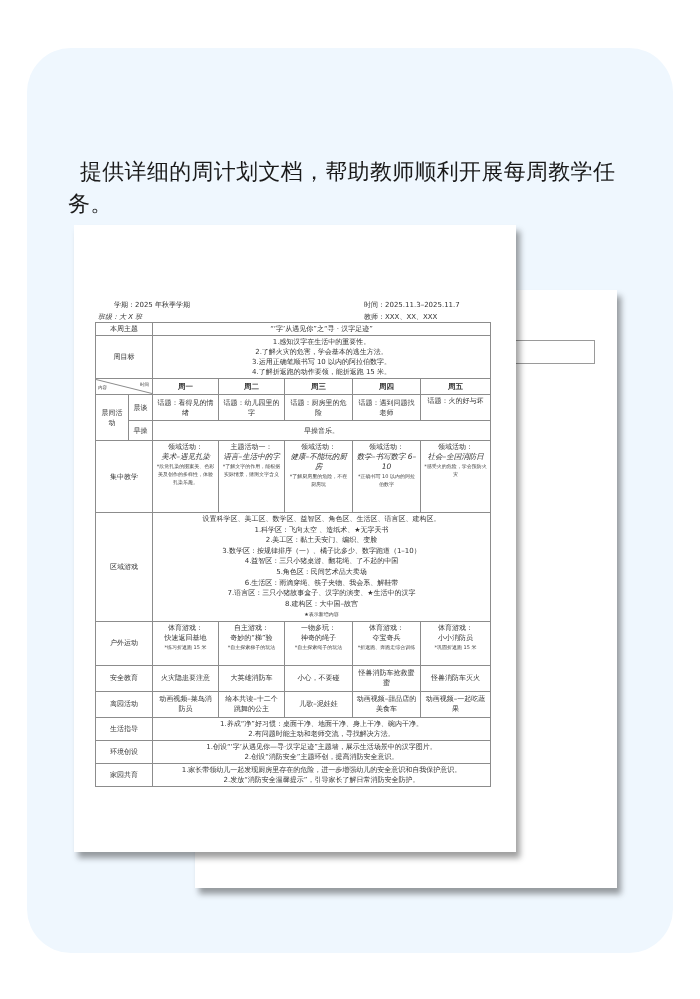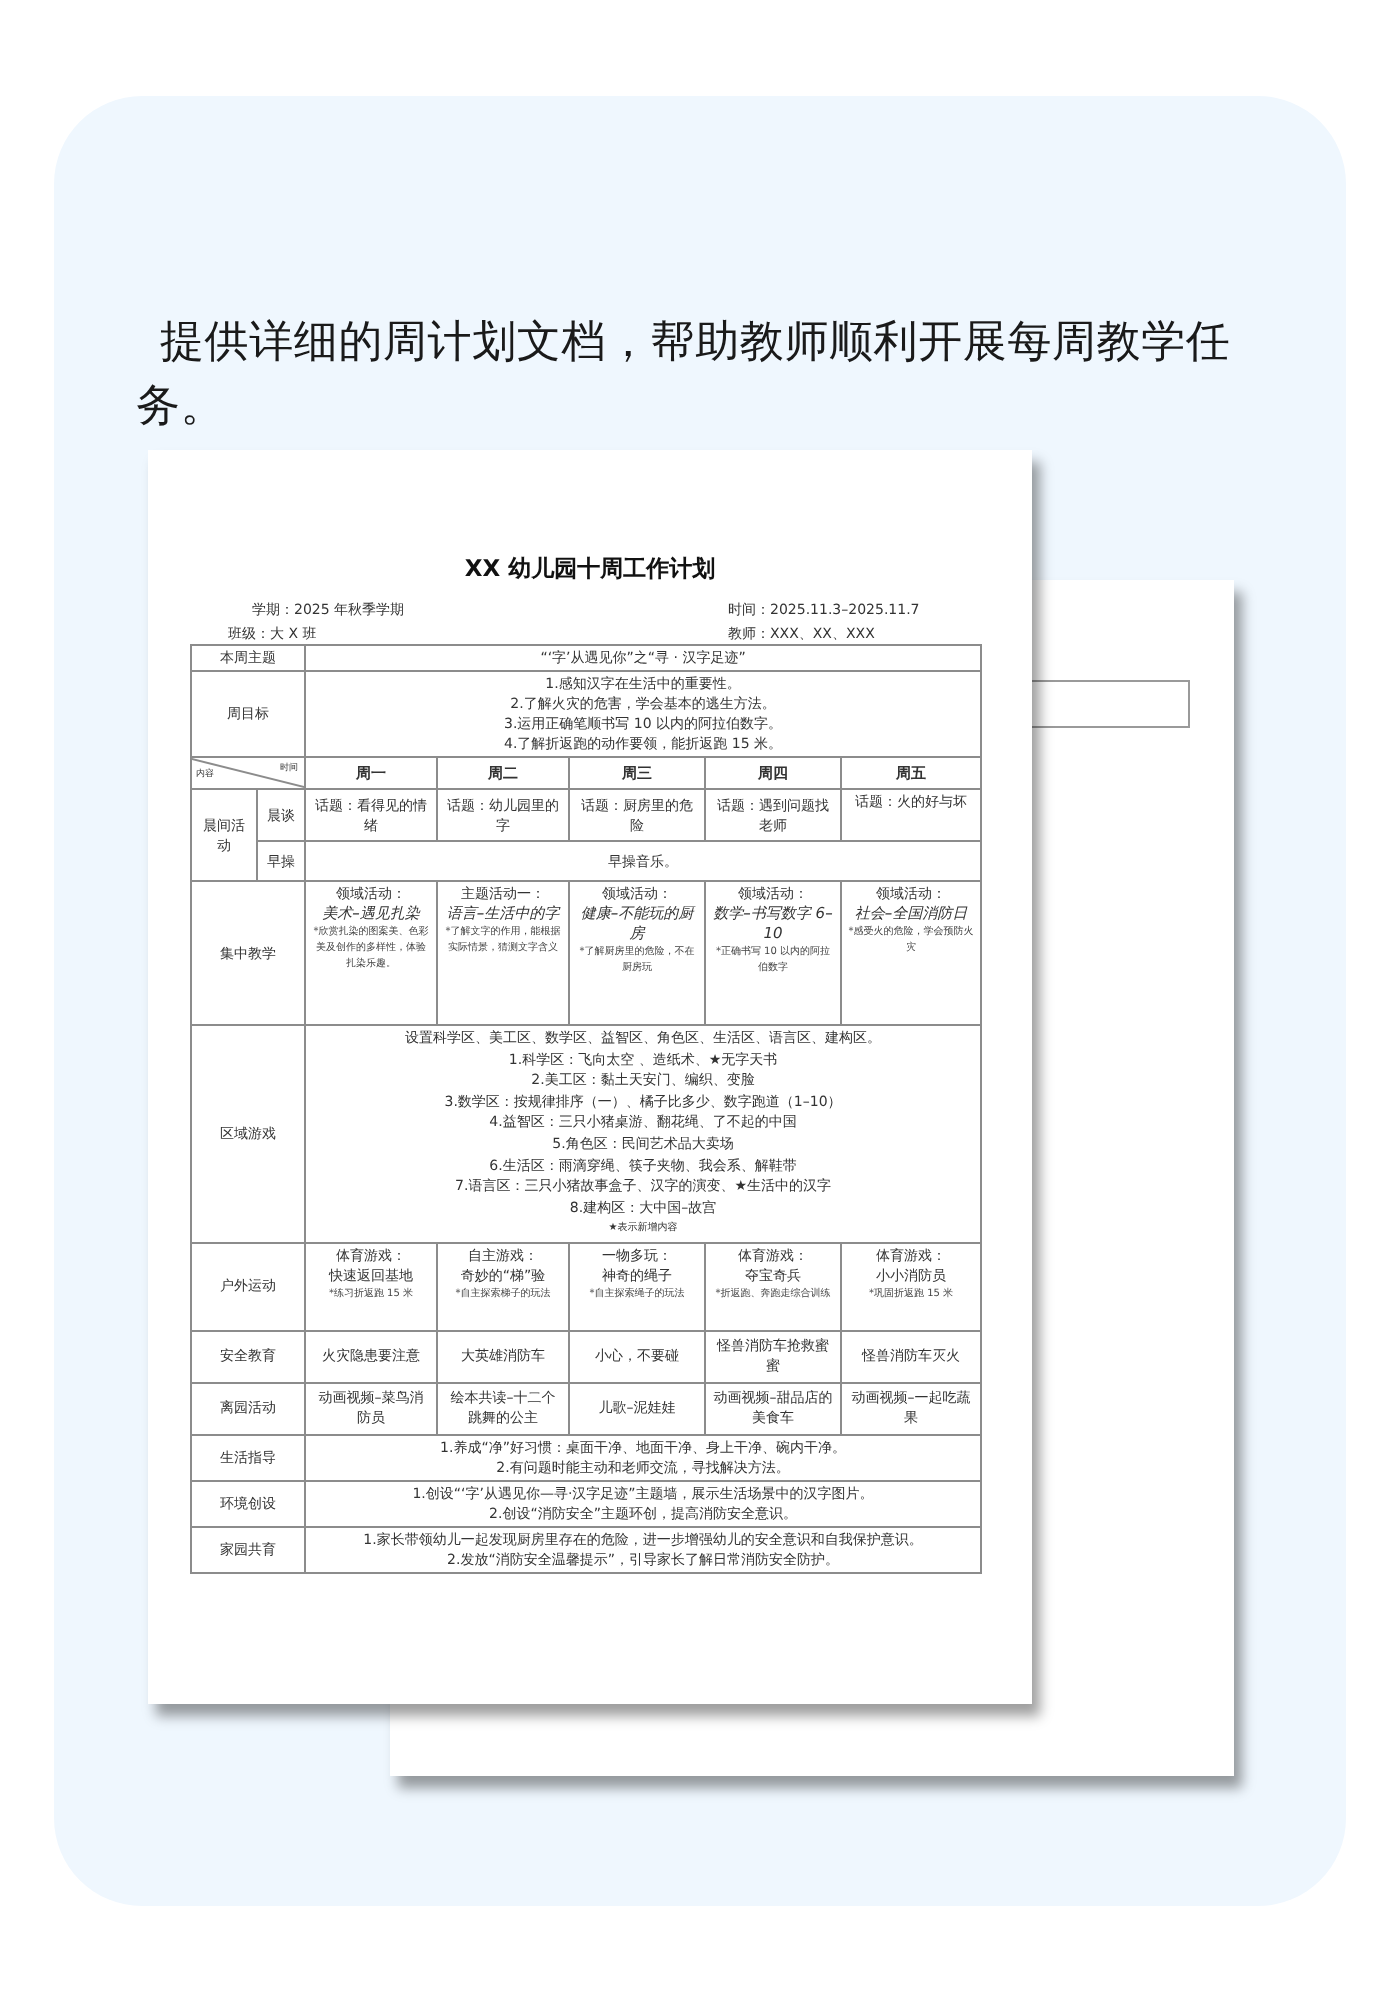--- a/index.html
+++ b/index.html
@@ -31,22 +31,22 @@
     position: absolute; left: 74px; top: 225px; width: 442px; height: 627px;
     background: #ffffff;
     box-shadow: 4px 6px 6px rgba(0,0,0,0.38);
   }
 
   .doc-title {
     position: absolute; left: 0; top: 52px; width: 100%; text-align: center;
     font-size: 11.5px; font-weight: bold; color: #111;
   }
   .meta { position: absolute; font-size: 7px; color: #333; white-space: nowrap; }
-  .meta.l1 { left: 40px; top: 75px; margin-left: 12px; }
-  .meta.l2 { left: 40px; top: 87px; }
+  .meta.l1 { left: 40px; top: 75px; }
+  .meta.l2 { left: 24px; top: 87px; font-style: italic; }
   .meta.r1 { left: 290px; top: 75px; }
   .meta.r2 { left: 290px; top: 87px; }
 
   table.plan {
     position: absolute; left: 21px; top: 97px; width: 395px;
     border-collapse: collapse; table-layout: fixed;
     font-size: 7px; color: #333; line-height: 10px;
   }
   table.plan td {
     border: 1px solid #8c8c8c; padding: 1px 3px; vertical-align: middle; text-align: center;
@@ -71,21 +71,20 @@
 
 <div class="card"></div>
 
 <div class="headline">提供详细的周计划文档，帮助教师顺利开展每周教学任务。</div>
 
 <div class="page-back">
   <div class="stub"></div>
 </div>
 
 <div class="page-front">
-  <div class="doc-title">XX 幼儿园十周工作计划</div>
   <div class="meta l1">学期：2025 年秋季学期</div>
   <div class="meta l2">班级：大 X 班</div>
   <div class="meta r1">时间：2025.11.3–2025.11.7</div>
   <div class="meta r2">教师：XXX、XX、XXX</div>
 
   <table class="plan">
     <colgroup>
       <col style="width:33px">
         <col style="width:24px">
       <col style="width:66px">

